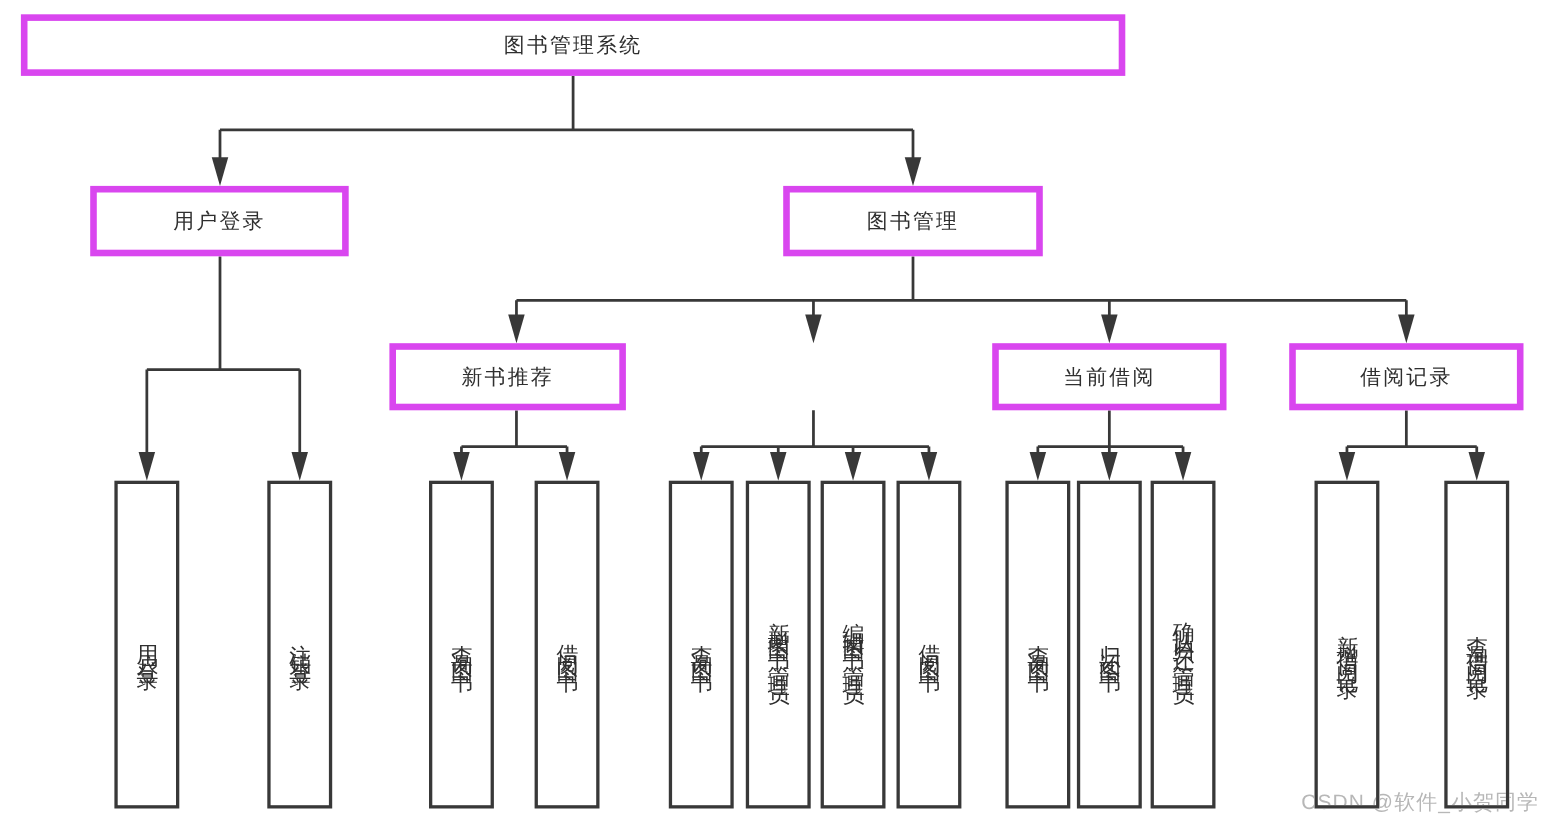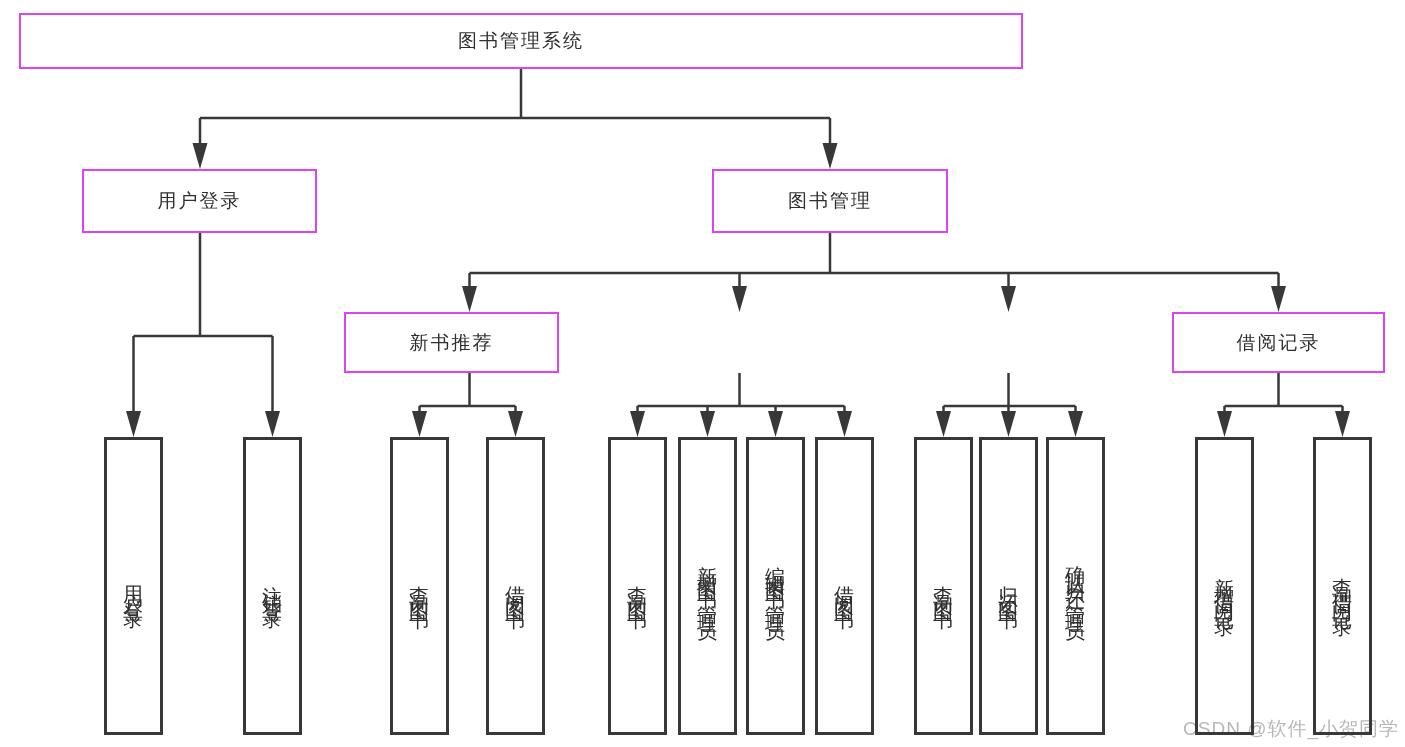--- a/index.html
+++ b/index.html
@@ -7,21 +7,21 @@
     position:relative;
     width:1405px; height:747px;
     background:#ffffff;
     font-family:"Liberation Sans","DejaVu Sans",sans-serif;
     overflow:hidden;
   }
   #connectors { position:absolute; left:0; top:0; width:1405px; height:747px; }
   .hbox {
     position:absolute;
     box-sizing:border-box;
-    border:2px solid #d946ef;
+    border:6px solid #d946ef;
     background:#ffffff;
     display:flex; align-items:center; justify-content:center;
     font-size:19px; letter-spacing:2px; color:#2f2f2f;
     white-space:nowrap;
   }
   .vbox {
     position:absolute;
     box-sizing:border-box;
     top:437px; width:59px; height:298px;
     border:3px solid #383838;
@@ -95,22 +95,25 @@
     <span>图书管理系统</span>
   </div>
 
   <div class="hbox" style="left:82px; top:169px; width:235px; height:64px;">
     <span>用户登录</span>
   </div>
   <div class="hbox" style="left:712px; top:169px; width:236px; height:64px;">
     <span>图书管理</span>
   </div>
 
-  <div class="hbox" style="left:344px; top:312px; width:215px; height:61px;">
+  <div class="hbox" style="left:354px; top:312px; width:215px; height:61px;">
     <span>新书推荐</span>
+  </div>
+  <div class="hbox" style="left:902px; top:312px; width:213px; height:61px;">
+    <span>当前借阅</span>
   </div>
   <div class="hbox" style="left:1172px; top:312px; width:213px; height:61px;">
     <span>借阅记录</span>
   </div>
 
   <div class="vbox" style="left:104px;">
     <span>用户登录</span>
   </div>
   <div class="vbox" style="left:243px;">
     <span>注销登录</span>

